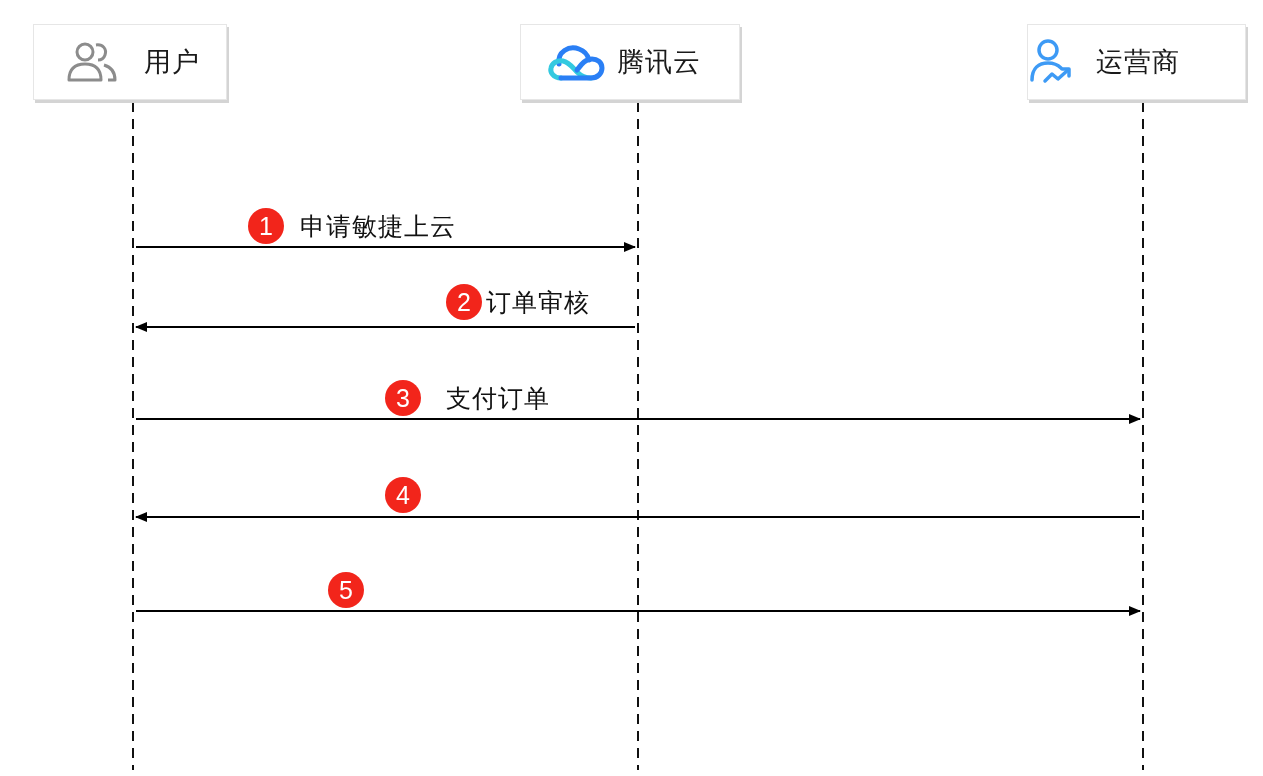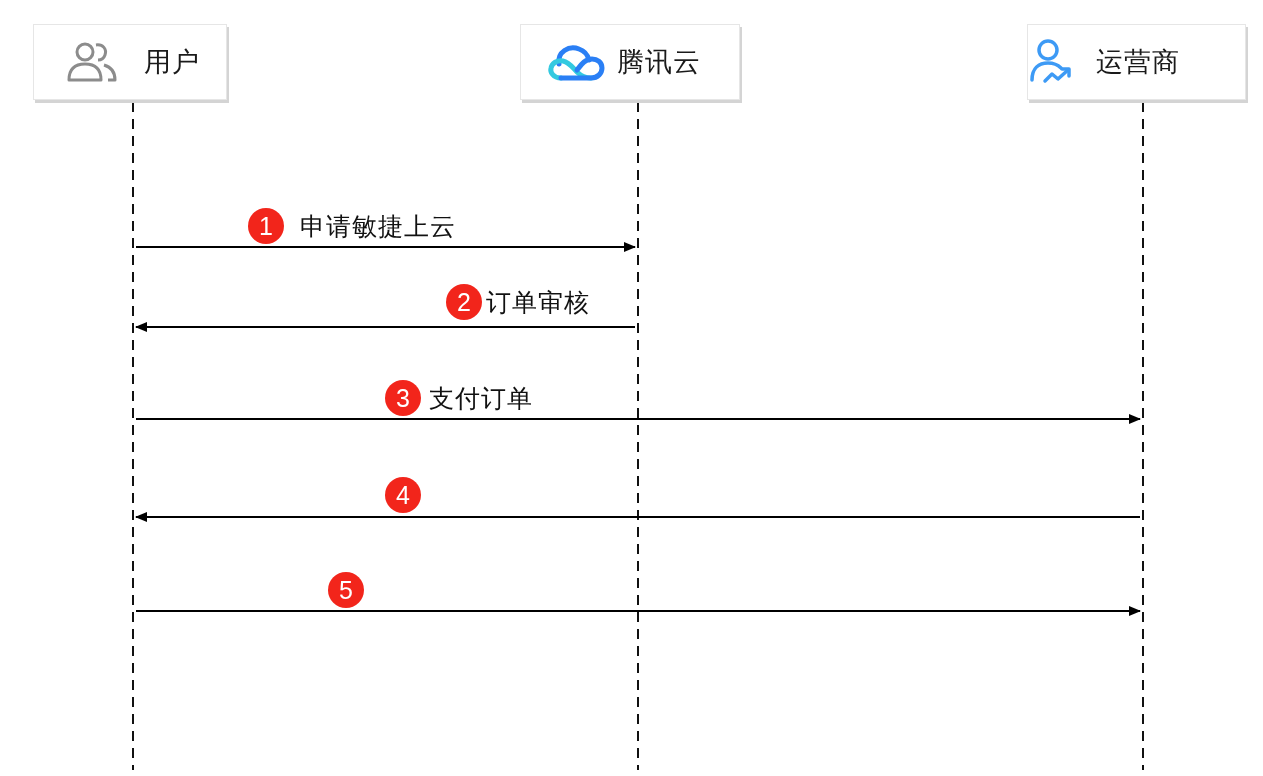--- a/index.html
+++ b/index.html
@@ -85,20 +85,20 @@
 <div class="msg-label" style="left:248px; top:208px;">
   <span class="badge">1</span>
   <span style="margin-left:16px;">申请敏捷上云</span>
 </div>
 <div class="msg-label" style="left:446px; top:284px;">
   <span class="badge">2</span>
   <span style="margin-left:4px;">订单审核</span>
 </div>
 <div class="msg-label" style="left:385px; top:380px;">
   <span class="badge">3</span>
-  <span style="margin-left:8px;">支付订单</span>
+  <span style="margin-left:25px;">支付订单</span>
 </div>
 <div class="msg-label" style="left:385px; top:477px;">
   <span class="badge">4</span>
 </div>
 <div class="msg-label" style="left:328px; top:572px;">
   <span class="badge">5</span>
 </div>
 
 </body></html>

